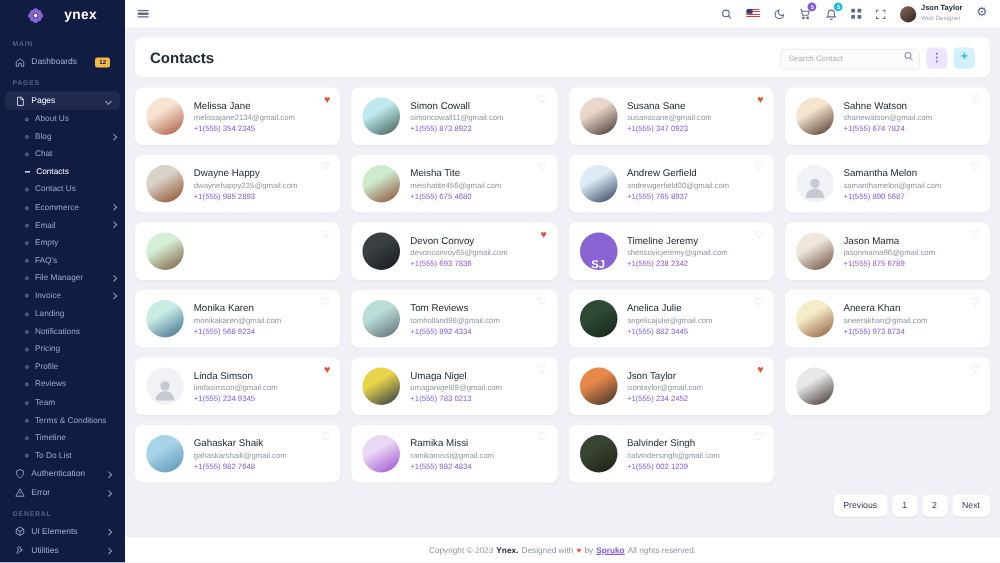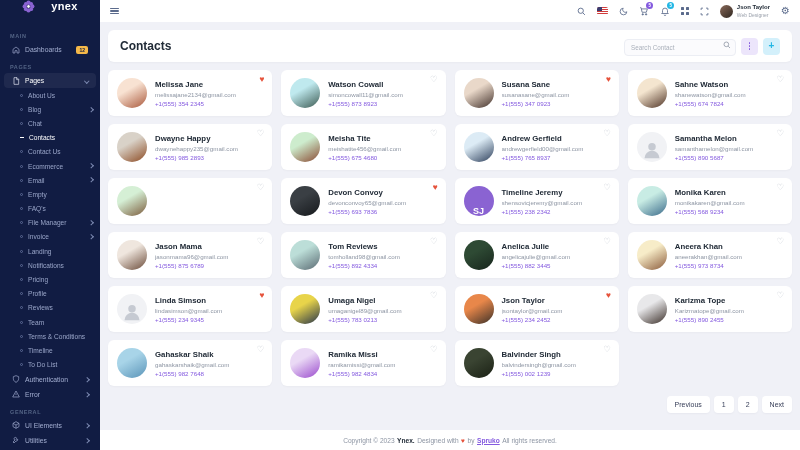--- a/index.html
+++ b/index.html
@@ -2,21 +2,21 @@
 <html><head>
 <meta charset="utf-8">
 <style>
   * { box-sizing: border-box; margin: 0; padding: 0; }
   html,body { width:800px; height:450px; overflow:hidden; }
   body { font-family:"Liberation Sans","DejaVu Sans",sans-serif; background:#f0f1f7; }
   .app { display:flex; width:800px; height:450px; }
 
   
   .sidebar { width:100px; flex-shrink:0; background:#111c43; overflow:hidden; display:flex; flex-direction:column; }
-  .logo-row { height:24px; display:flex; justify-content:center; gap:16px; flex-shrink:0; }
+  .logo-row { height:24px; display:flex; align-items:center; justify-content:center; gap:16px; flex-shrink:0; }
   .logo-text { color:#fff; font-size:11px; font-weight:700; letter-spacing:.3px; }
   .nav { padding-top:2px; }
   .nav-label { font-size:5.5px; letter-spacing:.6px; color:#536485; text-transform:uppercase; padding:7px 10px 3px; font-weight:700; }
   .nav-item { display:flex; align-items:center; gap:5px; padding:3.5px 8px; margin:0 4px; font-size:6.8px; color:#a3aed1; border-radius:4px; cursor:pointer; }
   .nav-item.parent-open { background:rgba(255,255,255,.06); color:#fff; }
   .nav-item .nicon { width:8px; display:flex; justify-content:center; flex-shrink:0; }
   .nav-sub { display:flex; align-items:center; gap:5px; padding:3.6px 8px 3.6px 20px; font-size:6.6px; color:#9aa6c9; cursor:pointer; }
   .nav-sub.active { color:#fff; }
   .bullet { width:3px; height:3px; border:1px solid #5b6a94; border-radius:50%; flex-shrink:0; }
   .bullet.dash { width:4px; height:0; border:none; border-top:1px solid #fff; border-radius:0; }
@@ -59,21 +59,21 @@
   .sq-btn.dots { background:#ece5fb; flex-direction:column; gap:1.4px; }
   .sq-btn.dots i { width:1.8px; height:1.8px; border-radius:50%; background:#845adf; }
   .sq-btn.plus { background:#d3f0fb; color:#23b7e5; font-size:10px; font-weight:700; line-height:1; padding-bottom:1px; }
 
   .cards { display:grid; grid-template-columns:repeat(4,1fr); gap:8px 9px; }
   .contact { position:relative; background:#fff; border-radius:6px; padding:8px 9px; display:flex; align-items:center; gap:8px; height:46px; box-shadow:0 1px 2px rgba(16,24,40,.03); }
   .avatar { width:30px; height:30px; border-radius:50%; flex-shrink:0; display:flex; align-items:center; justify-content:center; overflow:hidden; }
   .av-init { color:#fff; font-size:9px; font-weight:700; display:none; }
   .av-person { display:none; width:20px; height:20px; margin-top:6px; }
   .c-info { min-width:0; }
-  .c-name { font-size:7.8px; font-weight:700; color:#212b37; white-space:nowrap; }
+  .c-name { font-size:7.8px; font-weight:400; color:#212b37; white-space:nowrap; }
   .c-email { font-size:6.2px; color:#8d95a3; margin-top:2px; white-space:nowrap; overflow:hidden; text-overflow:ellipsis; }
   .c-phone { font-size:6.2px; color:#845adf; margin-top:2px; white-space:nowrap; }
   .heart { position:absolute; top:5px; right:8px; font-size:8.5px; line-height:1; color:#c8cdd5; cursor:pointer; }
   .heart.fav { color:#e6533c; }
 
   .pagination { display:flex; justify-content:flex-end; gap:4px; margin-top:10px; }
   .pg-btn { background:#fff; border:none; border-radius:4px; font-size:7px; color:#39405a; padding:5px 8px; cursor:pointer; font-family:inherit; box-shadow:0 1px 2px rgba(16,24,40,.04); }
 
   .footer { height:20px; background:#fff; flex-shrink:0; display:flex; align-items:center; justify-content:center; gap:2.5px; font-size:6.6px; color:#8d95a3; }
   .footer .f-brand { color:#212b37; font-weight:700; }
@@ -349,21 +349,21 @@
     </div>
     <span class="heart fav">♥</span>
   </div>
 
   <div class="contact">
     <div class="avatar" style="background: linear-gradient(150deg, rgb(191, 233, 238) 38%, rgb(60, 90, 82));">
       
       
     </div>
     <div class="c-info">
-      <div class="c-name">Watson Cowall</div>
+      <div class="c-name">Simon Cowall</div>
       <div class="c-email">simoncowall11@gmail.com</div>
       <div class="c-phone">+1(555) 873 8923</div>
     </div>
     <span class="heart">♡</span>
   </div>
 
   <div class="contact">
     <div class="avatar" style="background: linear-gradient(150deg, rgb(233, 216, 201) 38%, rgb(65, 48, 42));">
       
       
@@ -472,41 +472,41 @@
     </div>
     <div class="c-info">
       <div class="c-name">Timeline Jeremy</div>
       <div class="c-email">shensovicjeremy@gmail.com</div>
       <div class="c-phone">+1(555) 238 2342</div>
     </div>
     <span class="heart">♡</span>
   </div>
 
   <div class="contact">
+    <div class="avatar" style="background: linear-gradient(150deg, rgb(239, 230, 222) 38%, rgb(106, 74, 56));">
+      
+      
+    </div>
+    <div class="c-info">
+      <div class="c-name">Jason Mama</div>
+      <div class="c-email">jasonmama96@gmail.com</div>
+      <div class="c-phone">+1(555) 875 6789</div>
+    </div>
+    <span class="heart">♡</span>
+  </div>
+
+  <div class="contact">
     <div class="avatar" style="background: linear-gradient(150deg, rgb(200, 236, 228) 38%, rgb(58, 106, 138));">
       
       
     </div>
     <div class="c-info">
       <div class="c-name">Monika Karen</div>
       <div class="c-email">monikakaren@gmail.com</div>
       <div class="c-phone">+1(555) 568 9234</div>
-    </div>
-    <span class="heart">♡</span>
-  </div>
-
-  <div class="contact">
-    <div class="avatar" style="background: linear-gradient(150deg, rgb(239, 230, 222) 38%, rgb(106, 74, 56));">
-      
-      
-    </div>
-    <div class="c-info">
-      <div class="c-name">Jason Mama</div>
-      <div class="c-email">jasonmama96@gmail.com</div>
-      <div class="c-phone">+1(555) 875 6789</div>
     </div>
     <span class="heart">♡</span>
   </div>
 
   <div class="contact">
     <div class="avatar" style="background: linear-gradient(150deg, rgb(188, 222, 216) 38%, rgb(90, 106, 114));">
       
       
     </div>
     <div class="c-info">
@@ -582,25 +582,20 @@
       <div class="c-email">jsontaylor@gmail.com</div>
       <div class="c-phone">+1(555) 234 2452</div>
     </div>
     <span class="heart fav">♥</span>
   </div>
 
   <div class="contact">
     <div class="avatar" style="background: linear-gradient(150deg, rgb(232, 232, 234) 38%, rgb(58, 46, 40));">
       
       
-    </div>
-    <div class="c-info">
-      <div class="c-name">Karizma Tope</div>
-      <div class="c-email">Karizmatope@gmail.com</div>
-      <div class="c-phone">+1(555) 890 2455</div>
     </div>
     <span class="heart">♡</span>
   </div>
 
   <div class="contact">
     <div class="avatar" style="background: linear-gradient(150deg, rgb(168, 212, 232) 38%, rgb(90, 148, 184));">
       
       
     </div>
     <div class="c-info">

